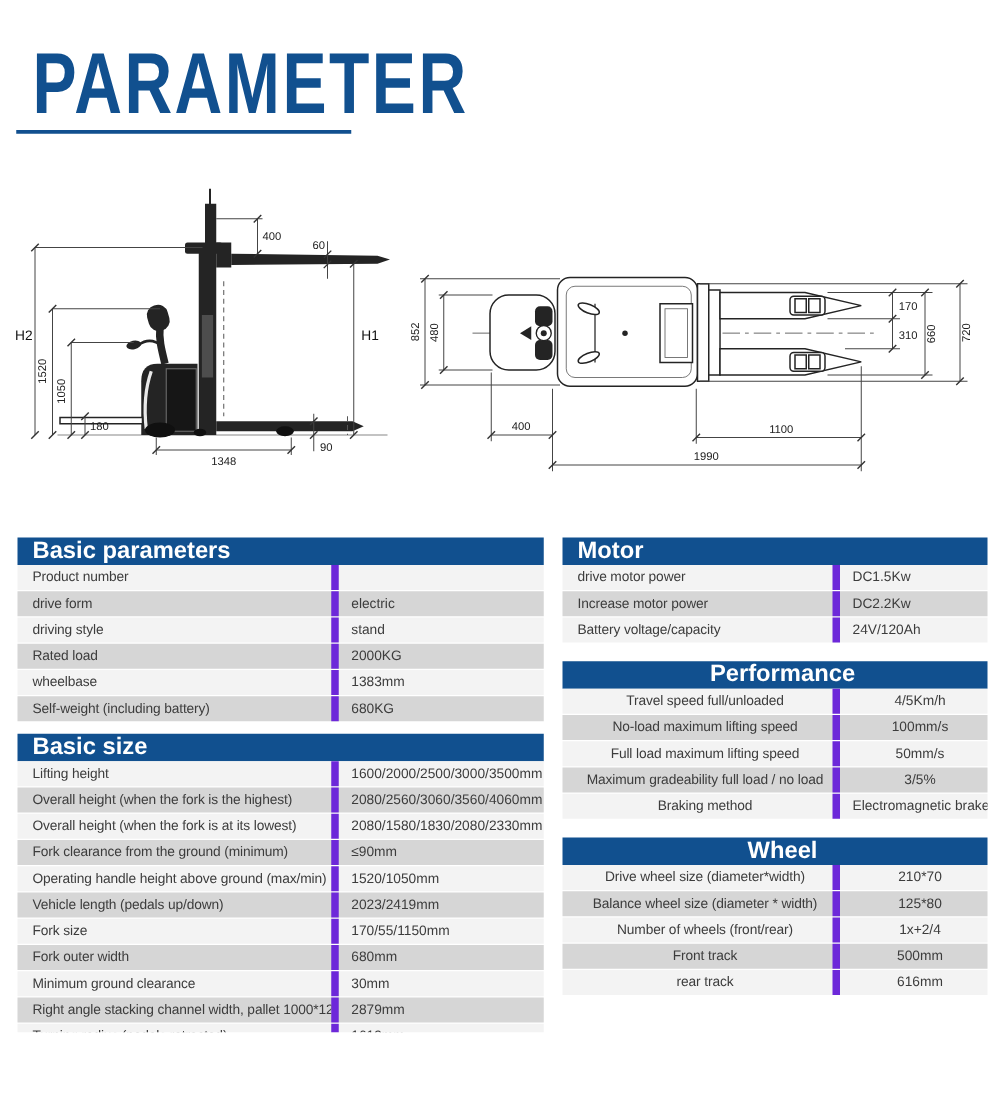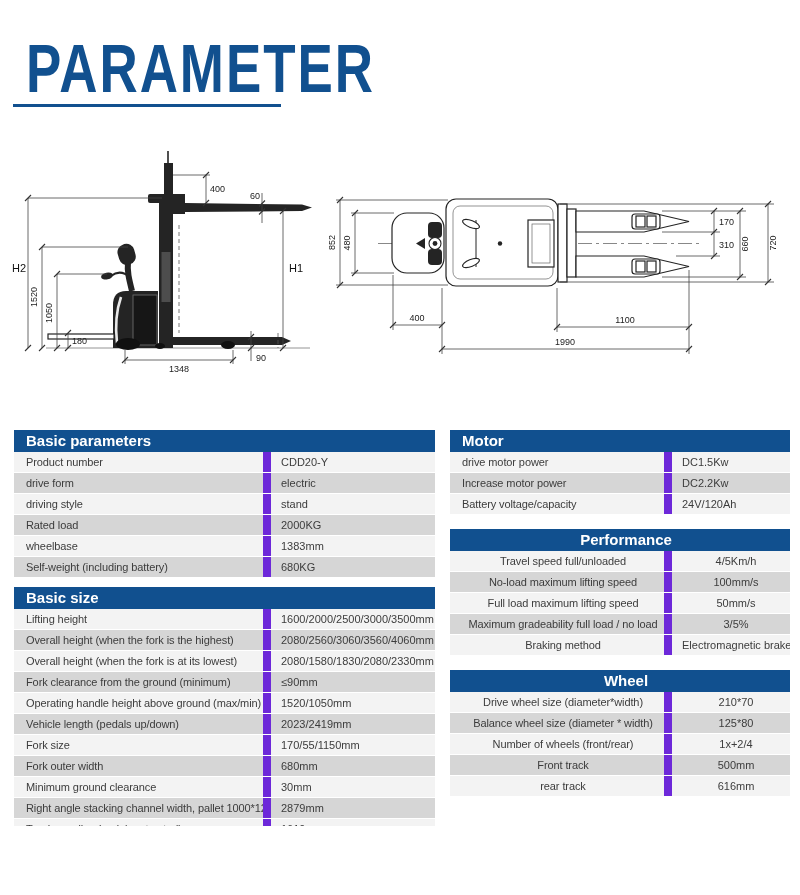--- a/index.html
+++ b/index.html
@@ -35,27 +35,27 @@
   .dash{stroke:#555;stroke-width:0.8;stroke-dasharray:4 3;fill:none;}
   .ground{stroke:#888;stroke-width:0.9;}
   .cline{stroke:#555;stroke-width:0.7;stroke-dasharray:14 4 3 4;}
 
   
   .col-left{position:absolute;left:14px;top:430px;width:421px;}
   .col-right{position:absolute;left:450px;top:430px;width:340px;}
   .spec-table{width:100%;}
   .spec-header{
     background:var(--brand);color:#fff;font-weight:bold;
-    font-size:15px;line-height:22px;height:22px;padding-left:12px;
+    font-size:19px;line-height:22px;height:22px;padding-left:12px;
   }
   .spec-row{display:flex;height:20px;margin-bottom:1px;}
   .spec-table .spec-row:nth-child(even){background:var(--row-light);}
   .spec-table .spec-row:nth-child(odd){background:var(--row-gray);}
   .cell{line-height:20px;color:var(--ink);white-space:nowrap;overflow:hidden;}
-  .cell.label{font-size:11px;letter-spacing:-0.1px;padding-left:12px;border-right:8px solid #6d28d9;}
+  .cell.label{font-size:11px;letter-spacing:-0.1px;padding-left:12px;border-right:6px solid #6d28d9;}
   .cell.value{font-size:11px;flex:1;padding-left:10px;}
   .col-left .cell.label{width:257px;}
   .col-right .cell.label{width:222px;}
   .gap10{margin-top:10px;}
   .gap15{margin-top:15px;text-align:center;}
 </style>
 </head>
 <body>
 
 <div class="page">
@@ -146,21 +146,21 @@
         <line class="dl" x1="115" y1="205" x2="115" y2="219"></line>
         <line class="dl" x1="223" y1="205" x2="223" y2="219"></line>
         <line class="dl" x1="115" y1="215" x2="223" y2="215"></line>
         <line class="tk" x1="112" y1="218" x2="118" y2="212"></line>
           <line class="tk" x1="220" y1="218" x2="226" y2="212"></line>
         <text class="dt" x="169" y="227" text-anchor="middle">1348</text>
       </g>
     </svg>
   </div>
 
-  <div class="diag" style="left:328px;top:180px;width:462px;height:192px;">
+  <div class="diag" style="left:328px;top:203px;width:462px;height:192px;">
     <svg width="462" height="192" viewBox="0 0 462 192">
       <g>
         <line class="cline" x1="50" y1="63.5" x2="374" y2="63.5"></line>
 
         <rect class="ol" x="64" y="33" width="52" height="60" rx="15"></rect>
 
         <rect class="ol" x="118" y="19" width="112" height="87" rx="10"></rect>
         <rect class="ol2" x="125" y="26" width="100" height="73" rx="7"></rect>
 
         <rect class="ol" x="200" y="40" width="26" height="47"></rect>
@@ -252,21 +252,20 @@
         <text class="dt" x="237" y="165" text-anchor="middle">1990</text>
       </g>
     </svg>
   </div>
 
   <div class="col-left">
     <div class="spec-table">
       <div class="spec-header">Basic parameters</div>
       <div class="spec-row">
           <div class="cell label">Product number</div>
-          <div class="cell value">CDD20-Y</div>
         </div>
       <div class="spec-row">
           <div class="cell label">drive form</div>
           <div class="cell value">electric</div>
         </div>
       <div class="spec-row">
           <div class="cell label">driving style</div>
           <div class="cell value">stand</div>
         </div>
       <div class="spec-row">

